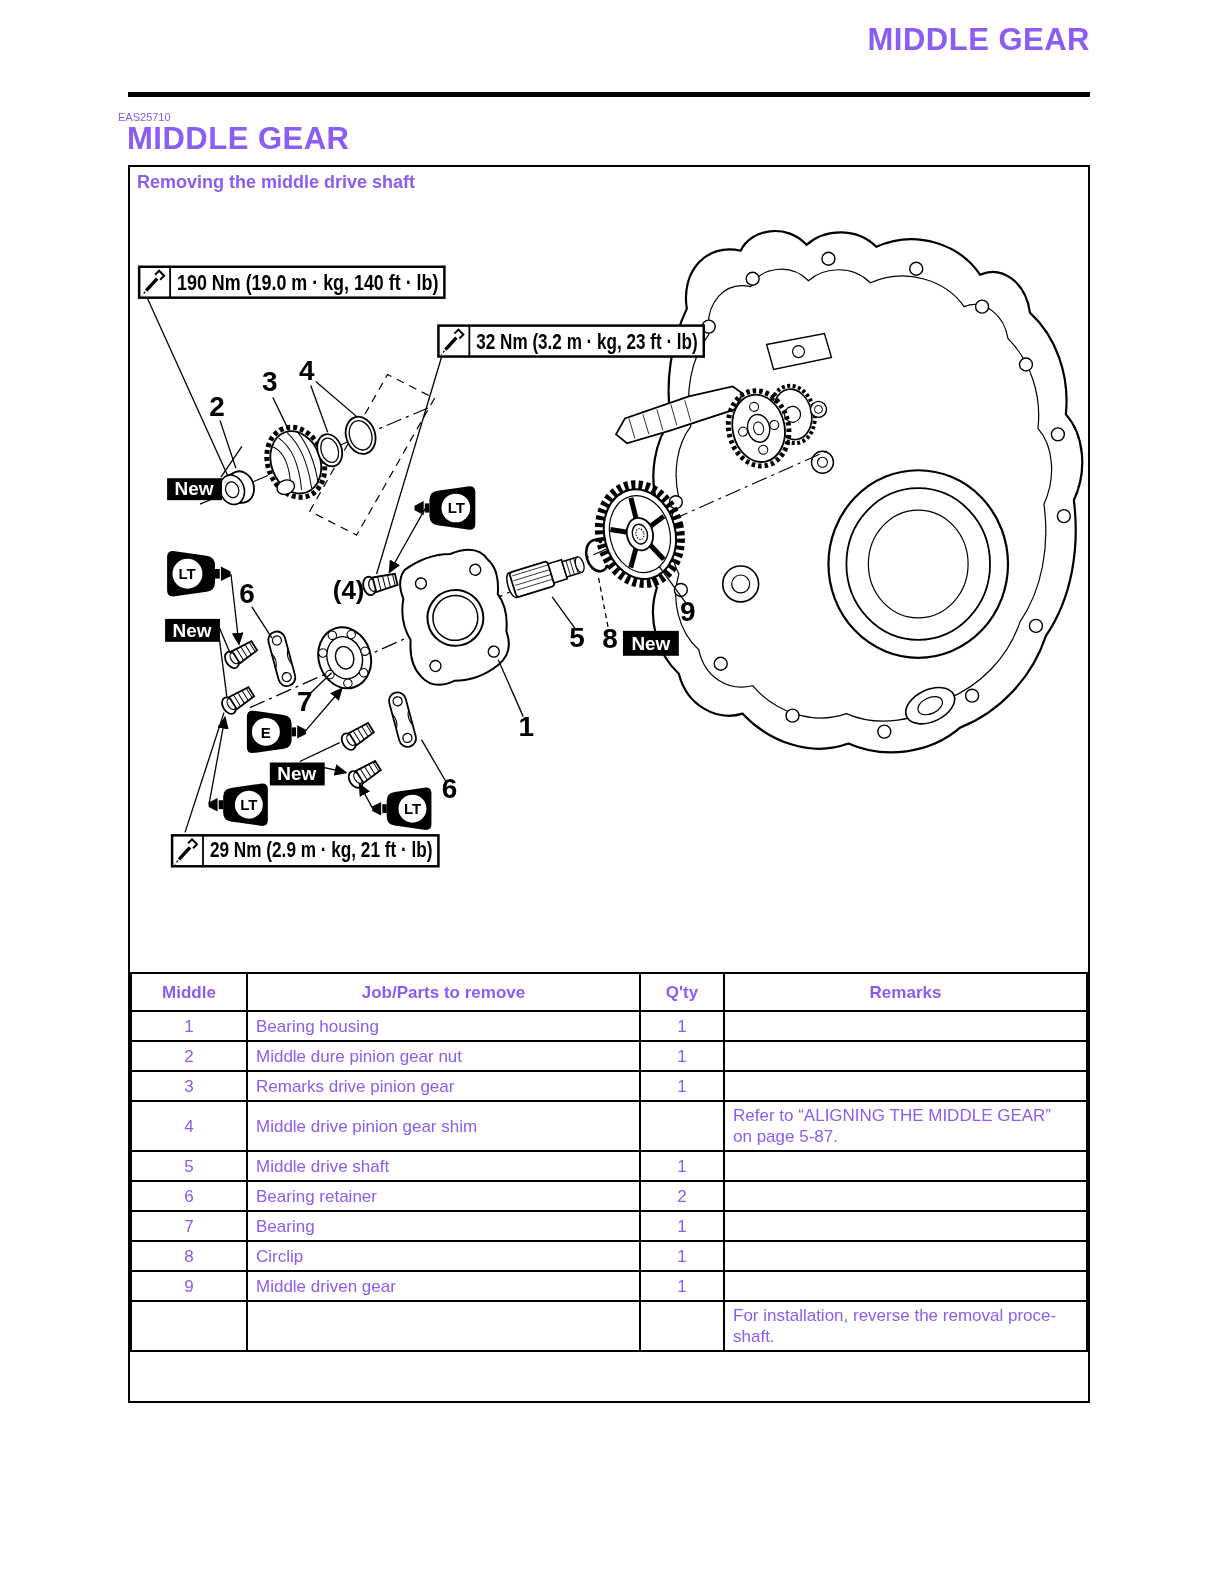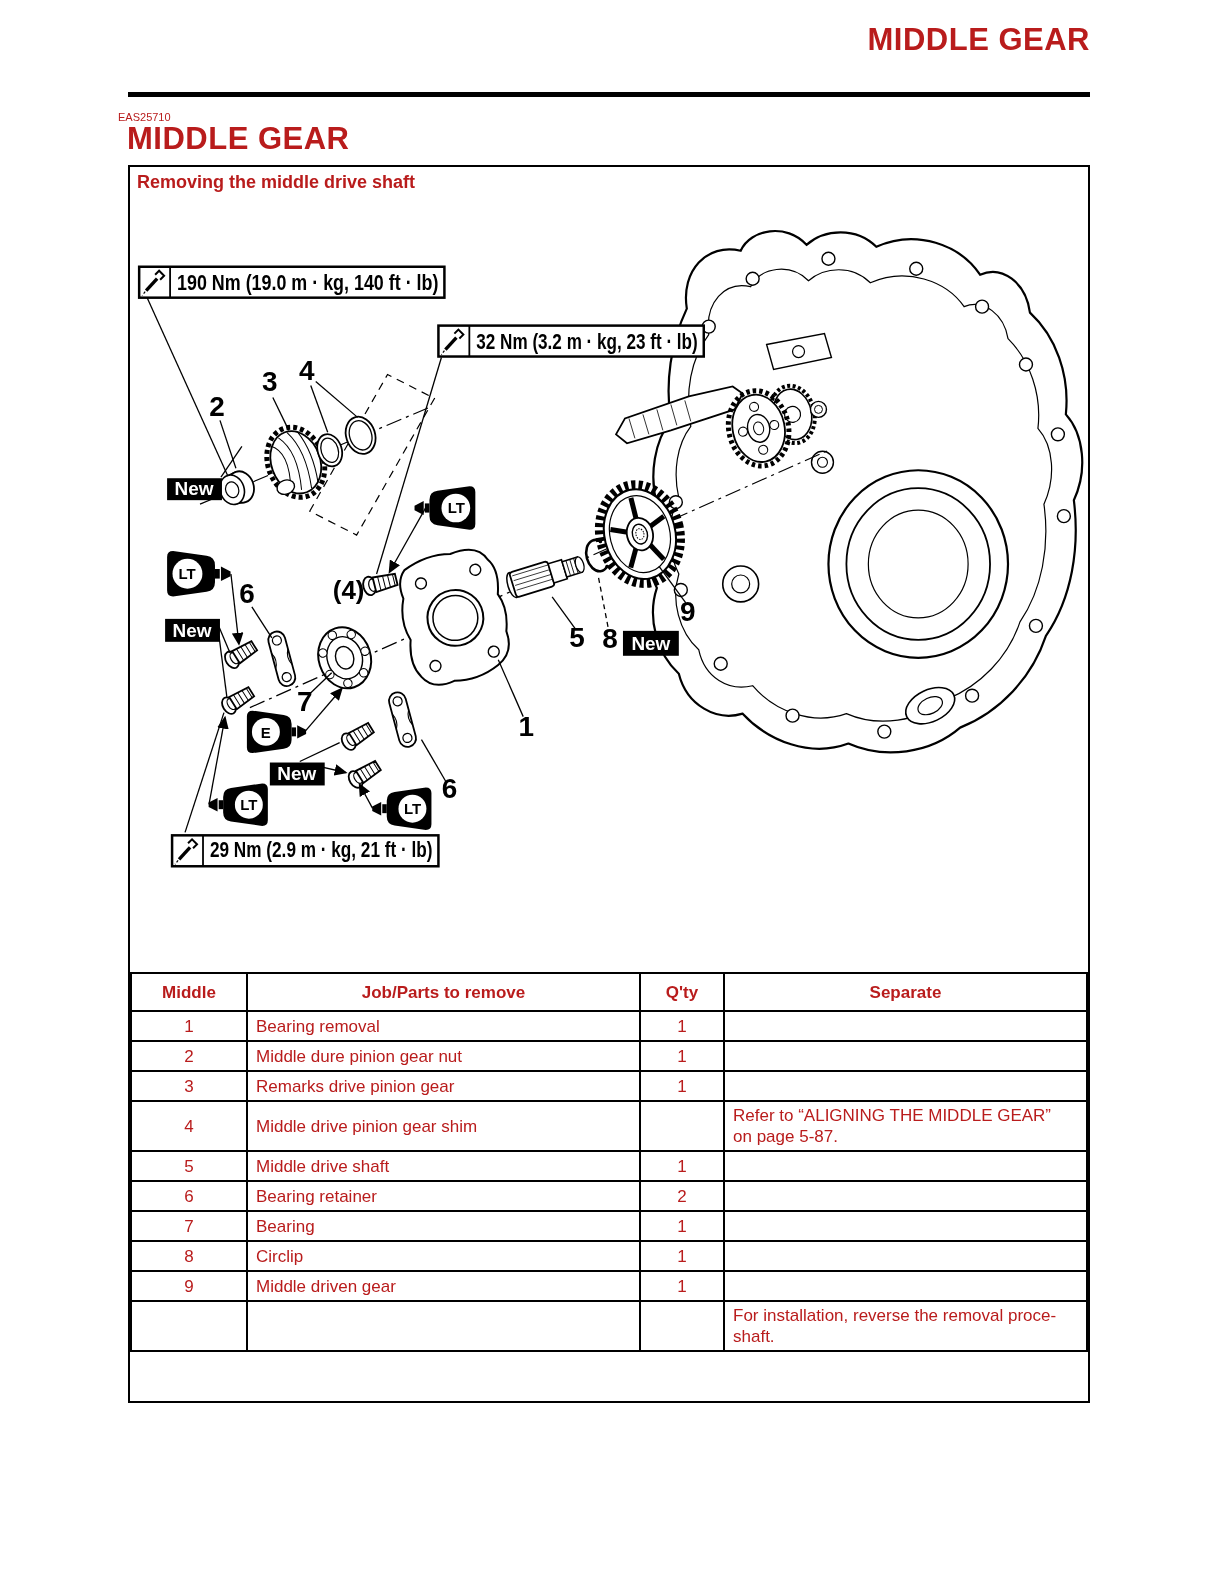--- a/index.html
+++ b/index.html
@@ -1,17 +1,17 @@
 <!DOCTYPE html>
 <html><head>
 <meta charset="utf-8">
 <style>
   html,body{margin:0;padding:0;background:#e8e8e8;}
   #page{position:relative;width:1224px;height:1584px;background:#fff;overflow:hidden;
-        font-family:"Liberation Sans",sans-serif;color:#b91c1c;}
+        font-family:"Liberation Sans",sans-serif;color:#8b5cf6;}
   .hdr-title{position:absolute;top:22px;right:134px;font-size:31px;font-weight:bold;letter-spacing:.5px;}
   .hdr-rule{position:absolute;left:128px;top:92px;width:962px;height:5px;background:#000;}
   .sec-code{position:absolute;left:118px;top:111px;font-size:11px;}
   .sec-title{position:absolute;left:127px;top:121px;font-size:31px;font-weight:bold;letter-spacing:.5px;}
   .main-box{position:absolute;left:128px;top:165px;width:958px;height:1234px;border:2px solid #000;}
   .fig-area{position:relative;width:958px;height:805px;}
   .fig-title{position:absolute;left:7px;top:5px;font-size:18px;font-weight:bold;z-index:2;}
   .fig-area svg{position:absolute;left:0;top:0;}
   svg text{font-family:"Liberation Sans",sans-serif;fill:#000;}
   .num{font-size:28px;font-weight:bold;text-anchor:middle;}
@@ -336,27 +336,27 @@
         <col style="width:116px">
           <col style="width:393px">
           <col style="width:84px">
           <col>
       </colgroup>
       <thead>
         <tr style="height:33px;">
           <th>Middle</th>
           <th>Job/Parts to remove</th>
           <th>Q'ty</th>
-          <th>Separate</th>
+          <th>Remarks</th>
         </tr>
       </thead>
       <tbody>
           <tr>
             <td class="col-order">1</td>
-            <td class="col-job">Bearing removal</td>
+            <td class="col-job">Bearing housing</td>
             <td class="col-qty">1</td>
             <td class="col-remarks"></td>
           </tr>
           <tr>
             <td class="col-order">2</td>
             <td class="col-job">Middle dure pinion gear nut</td>
             <td class="col-qty">1</td>
             <td class="col-remarks"></td>
           </tr>
           <tr>

